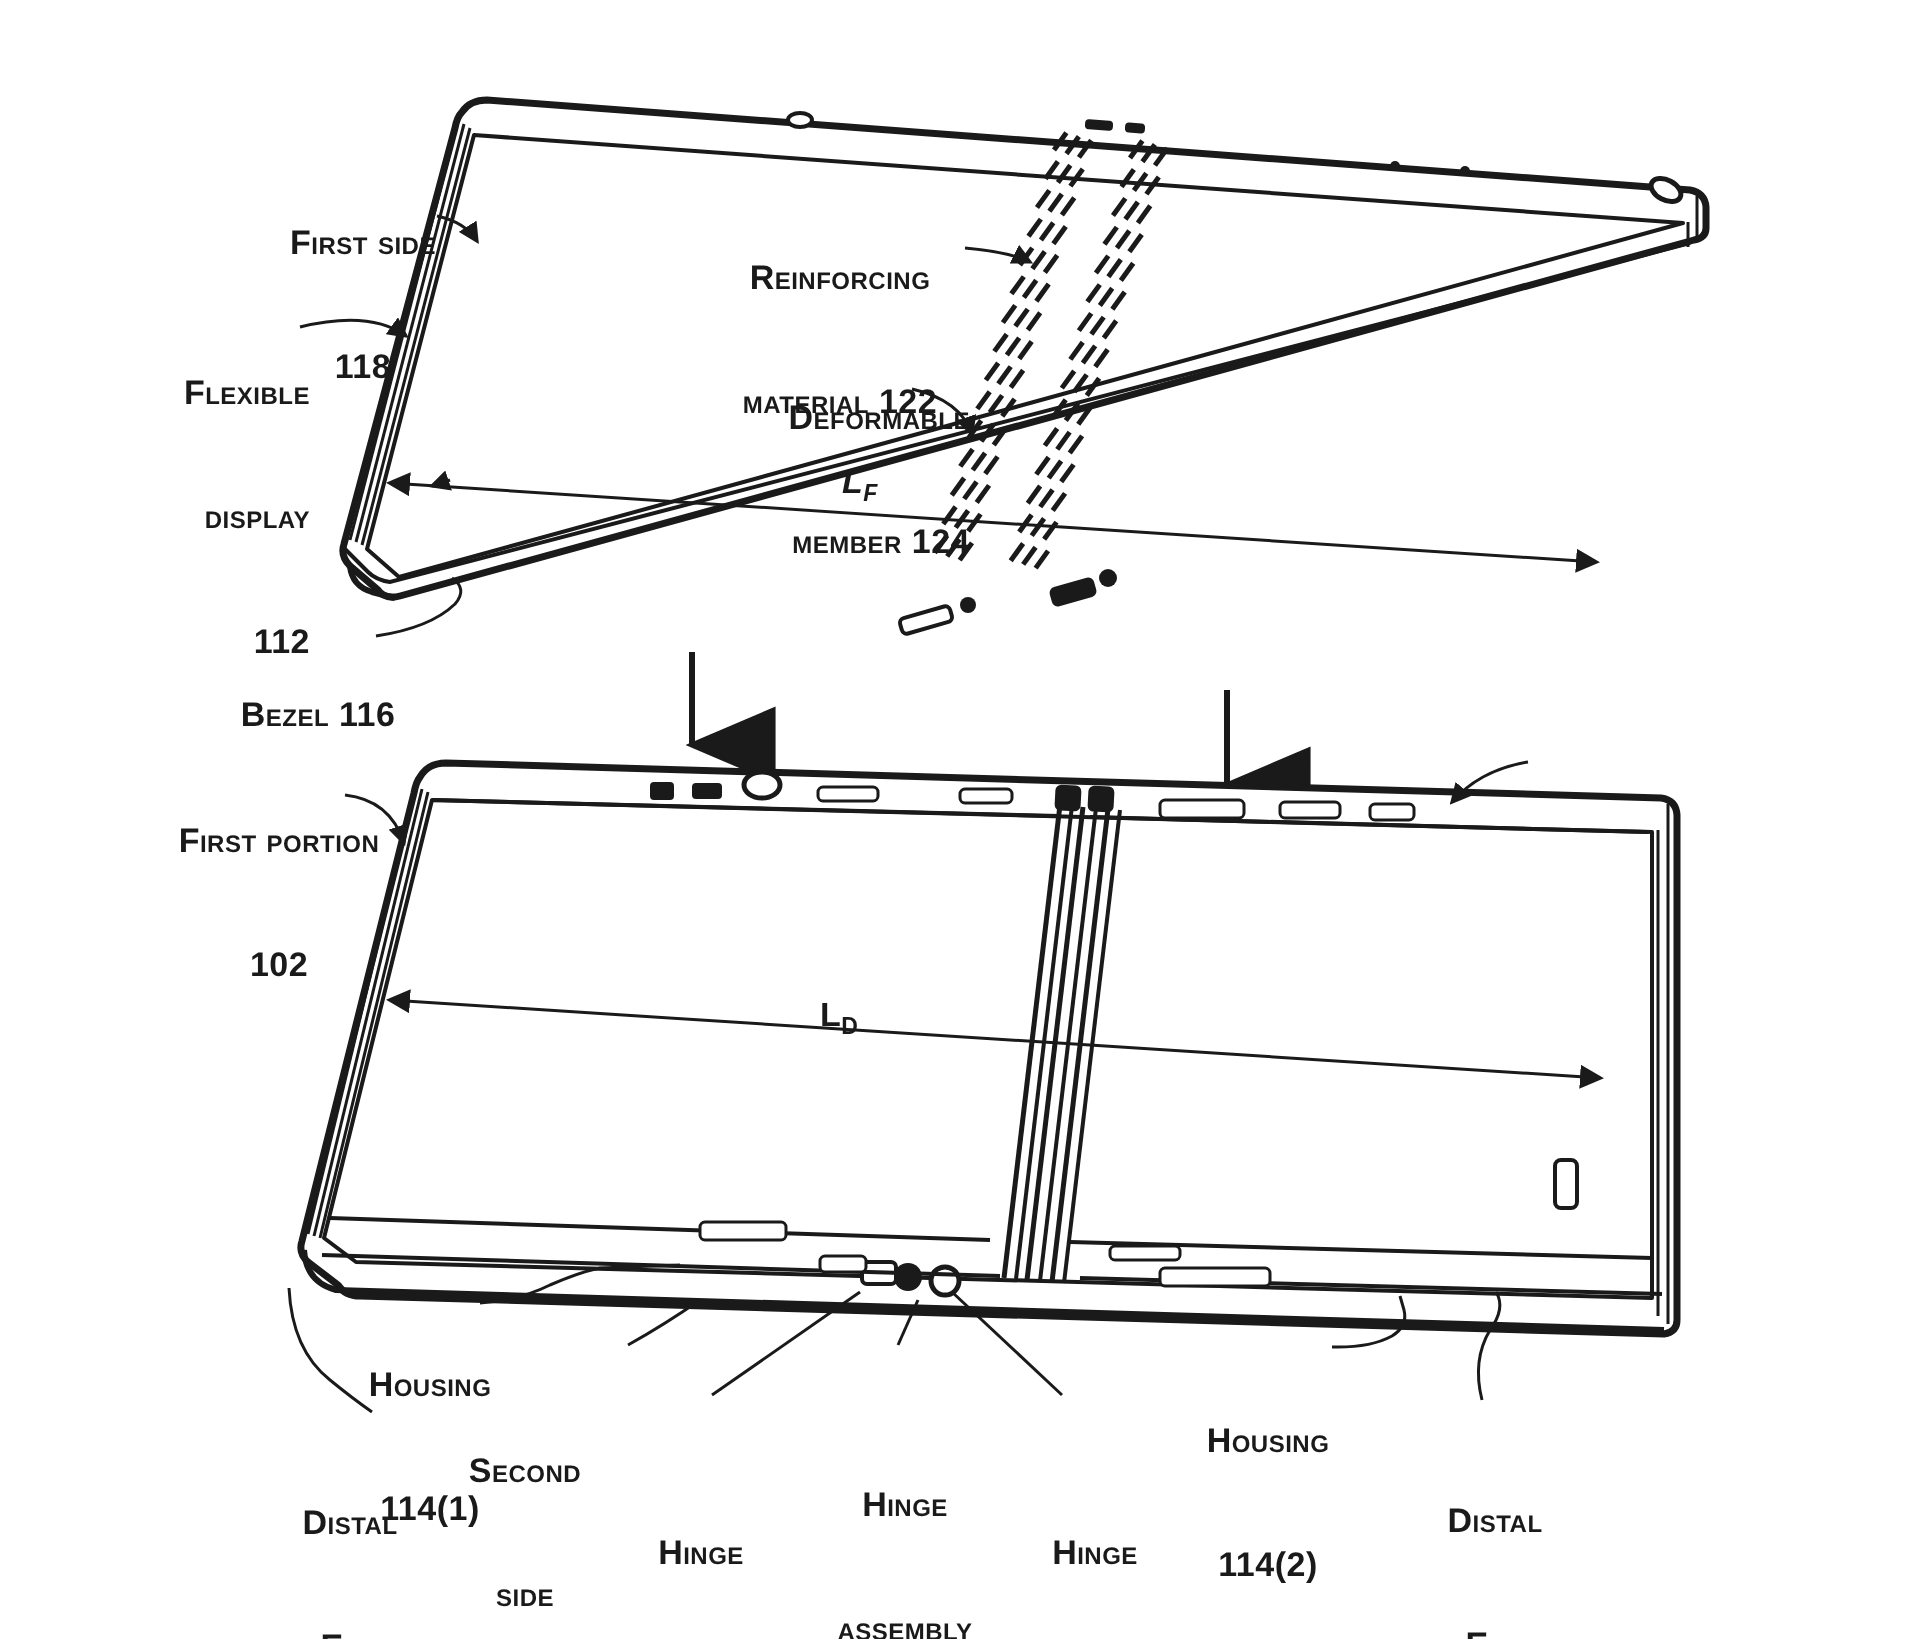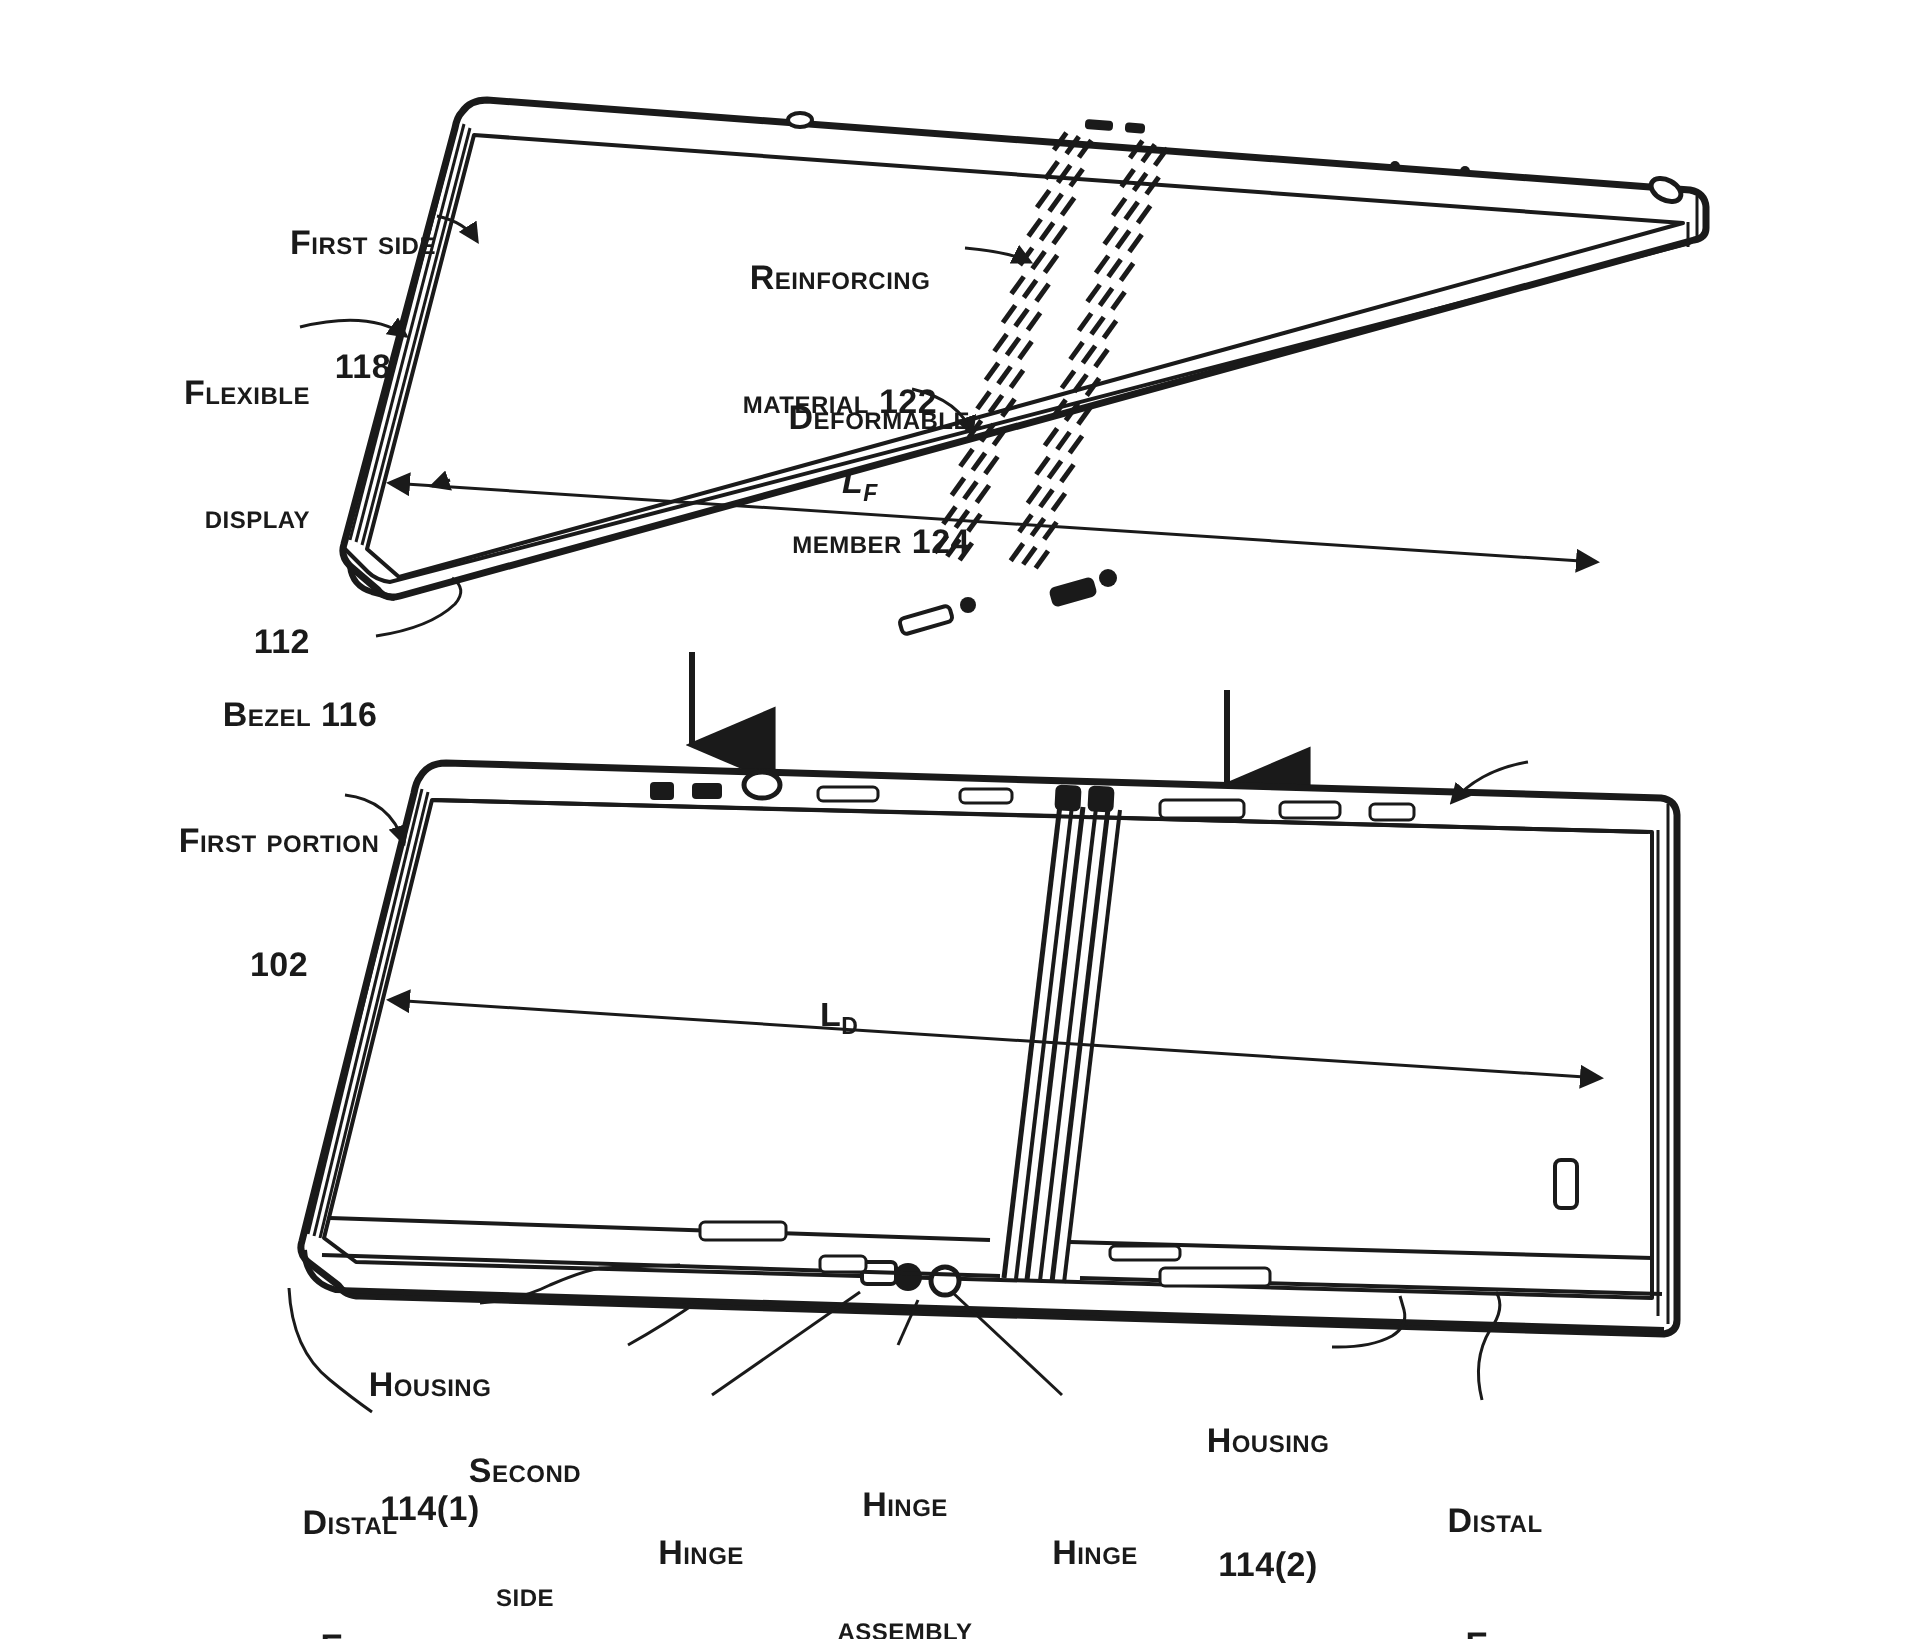--- a/index.html
+++ b/index.html
@@ -261,21 +261,21 @@
   <div class="lbl" style="left:700px; top:175px; width:280px;">
     <div>Reinforcing</div>
     <div>material 122</div>
   </div>
 
   <div class="lbl" style="left:690px; top:315px; width:280px;text-align:right;">
     <div>Deformable</div>
     <div>member 124</div>
   </div>
 
-  <div class="lbl" style="left:185px; top:612px; width:230px;">
+  <div class="lbl" style="left:203px; top:612px; width:230px;">
     <div>Bezel 116</div>
   </div>
 
   <div class="dim" style="left:842px; top:462px;font-style:italic;">
     <span>L</span><sub>F</sub>
   </div>
 
   <div class="lbl" style="left:144px; top:738px; width:270px;">
     <div>First portion</div>
     <div>102</div>

